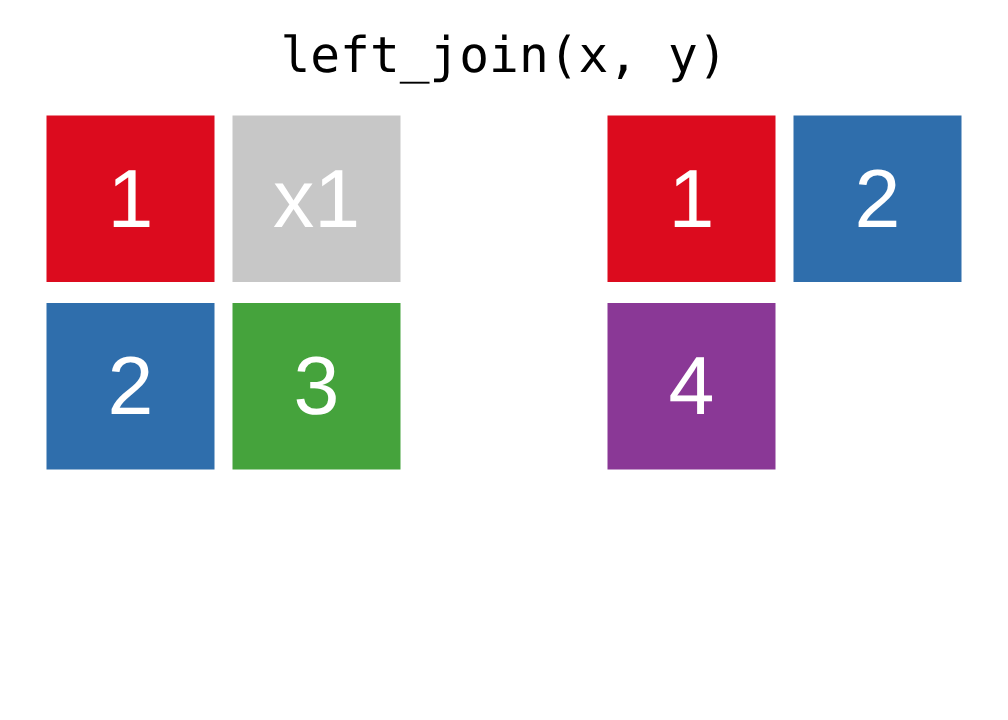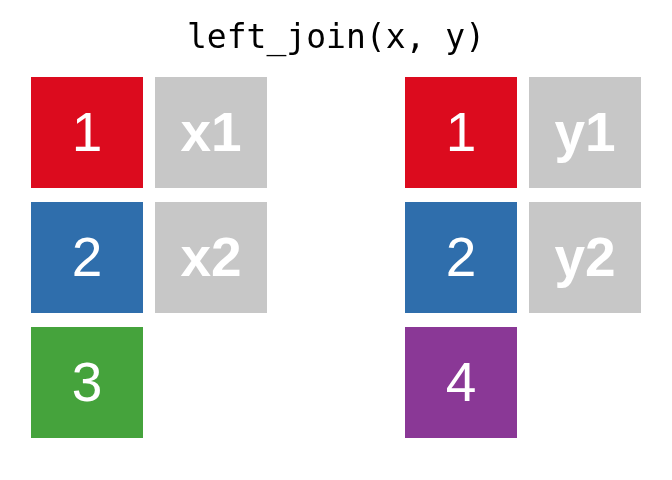--- a/index.html
+++ b/index.html
@@ -41,35 +41,31 @@
     display: flex;
     align-items: center;
     justify-content: center;
     font-size: 55px;
     line-height: 1;
     color: var(--cell_text, #ffffff);
     user-select: none;
   }
   .cell--value {
     background: var(--gray, #c7c7c7);
-    font-weight: bold;
   }
 </style>
 </head>
 <body>
 
 <div class="title">left_join(x, y)</div>
 
 <div class="join-table join-table--x">
   <div class="cell cell--key" style="background: rgb(220, 11, 30);">1</div>
   <div class="cell cell--value">x1</div>
   <div class="cell cell--key" style="background: rgb(47, 110, 172);">2</div>
-  <div class="cell cell--value">x2</div>
   <div class="cell cell--key" style="background: rgb(69, 163, 60);">3</div>
 </div>
 
 <div class="join-table join-table--y">
   <div class="cell cell--key" style="background: rgb(220, 11, 30);">1</div>
-  <div class="cell cell--value">y1</div>
   <div class="cell cell--key" style="background: rgb(47, 110, 172);">2</div>
-  <div class="cell cell--value">y2</div>
   <div class="cell cell--key" style="background: rgb(138, 56, 150);">4</div>
 </div>
 
 </body></html>

